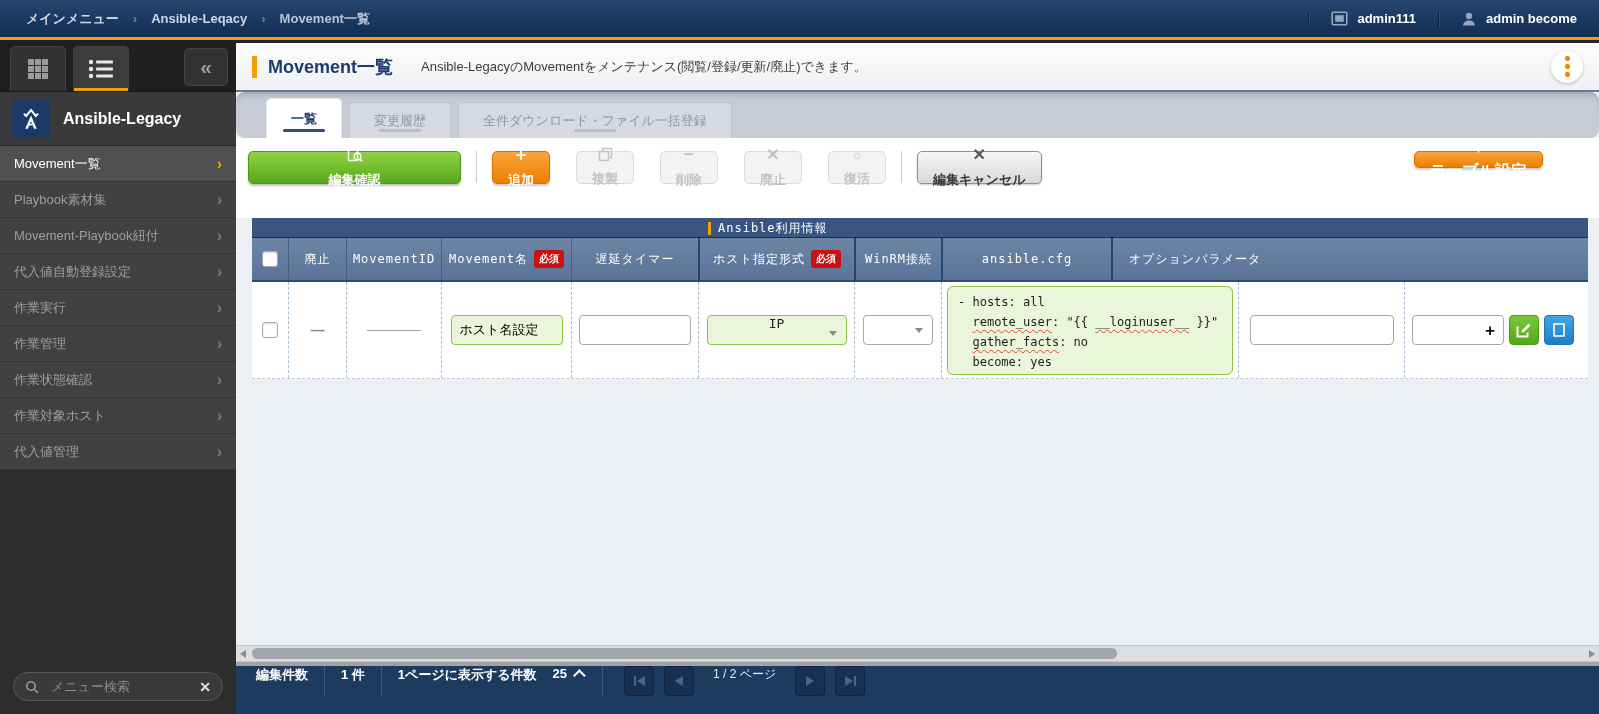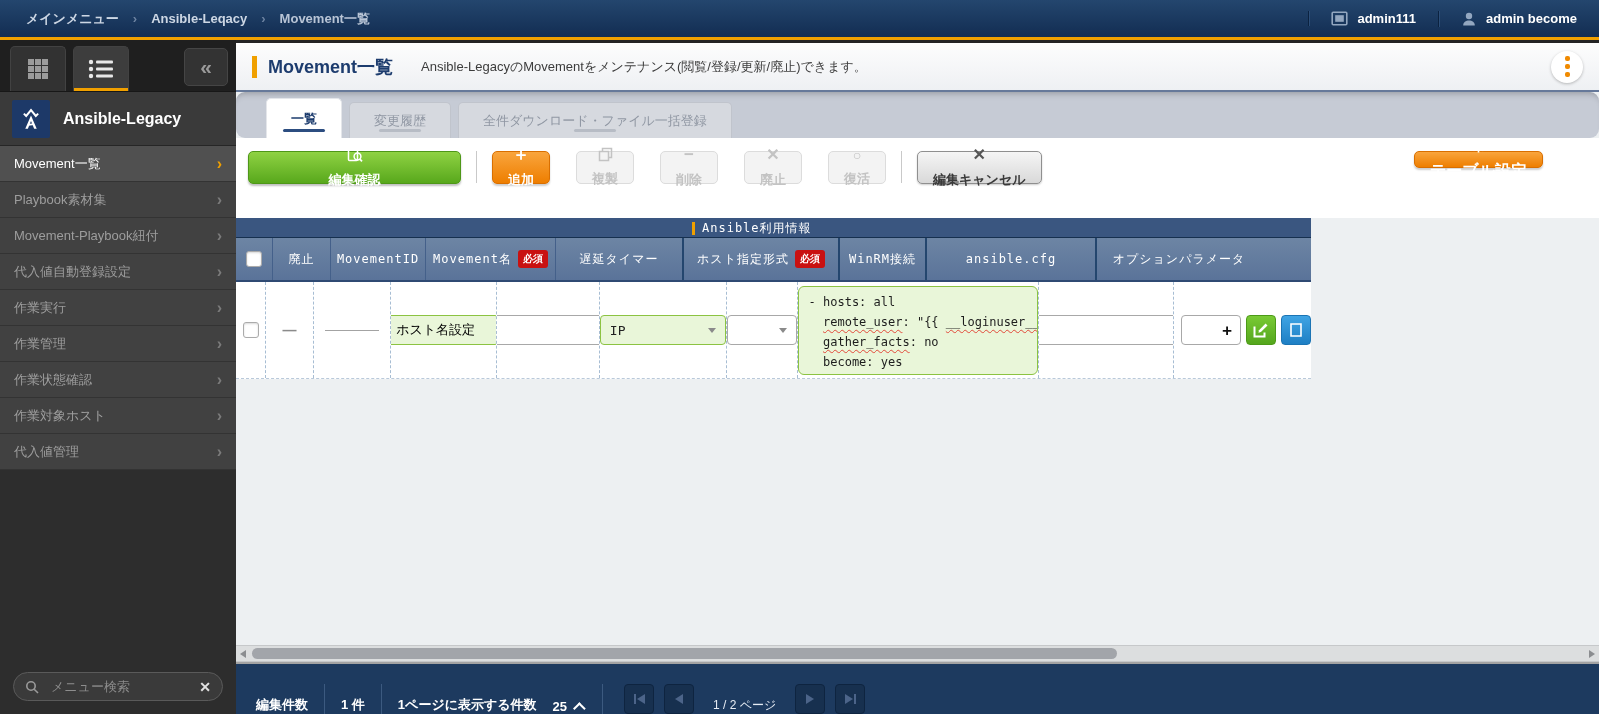--- a/index.html
+++ b/index.html
@@ -86,21 +86,21 @@
   .btn-gray { background:linear-gradient(180deg,#f5f5f5,#d9d9d9); border:1px solid #8f8f8f;
     color:#3a3a3a; box-shadow:0 1px 2px rgba(0,0,0,.2); }
   .tb-sep { width:1px; height:32px; background:#c9c9c9; margin:0 15px; }
   .tb-gap { width:26px; }
   .plus-glyph { font-size:17px; line-height:1; }
   .x-glyph { font-size:16px; line-height:1; }
   .o-glyph { font-size:14px; line-height:1; }
   .btn-settings { margin-left:auto; margin-right:44px; height:17px; font-size:16px; }
 
   
-  .grid { position:absolute; top:178px; left:0; width:1075px; }
+  .grid { position:absolute; top:178px; left:16px; width:1336px; }
   .t-group { height:20px; background:#3a5680; border-bottom:1px solid #16304f; position:relative; }
   .g-label { position:absolute; left:456px; top:2px; display:flex; align-items:center; gap:7px; }
   .g-label i { width:3px; height:13px; background:#f0a000; }
   .g-label span { color:#fff; font-size:12px; letter-spacing:1px; }
   .t-head { display:flex; height:44px; background:linear-gradient(180deg,#6d85a4,#5a7399);
     border-bottom:2px solid #2f4a73; }
   .th { display:flex; align-items:center; justify-content:center; gap:6px; color:#fff;
     font-size:12px; letter-spacing:1px; border-left:1px solid #44608a; }
   .th:first-child { border-left:none; }
   .th.grp { border-left:2px solid #24466e; }
@@ -115,21 +115,21 @@
 
   .cbx { width:16px; height:16px; background:#fff; border:1px solid #ababab; border-radius:3px;
     box-shadow:inset 0 1px 2px rgba(0,0,0,.15); cursor:pointer; }
   .dash { color:#8b8b8b; font-weight:bold; font-size:14px; }
   .id-line { width:54px; height:1px; background:#a3a3a3; }
   .fld { height:30px; border-radius:4px; border:1px solid #a8a8a8; background:#fff;
     font-size:13px; padding:0 8px; }
   .fld.green { border:1px solid #8cc342; background:#e9f6d9; }
   .sel { height:30px; border-radius:4px; border:1px solid #a8a8a8; background:#fff;
     display:flex; align-items:center; padding:0 9px; font-size:13px; color:#222; cursor:pointer; }
-  .sel.green { border:1px solid #8cc342; background:#e9f6d9; }
+  .sel.green { border:1px solid #8cc342; background:#e9f6d9;flex-direction:column; }
   .sel .car { margin-left:auto; width:0; height:0; border-left:4px solid transparent;
     border-right:4px solid transparent; border-top:5px solid #8a8a8a; }
   .code-box { width:286px; height:89px; border:1px solid #8cc342; background:#e9f6d9;
     border-radius:6px; padding:5px 10px; font-size:12px; line-height:20px; color:#1d1d1d;
     white-space:pre; overflow:hidden; }
   .sq { text-decoration:underline; text-decoration-style:wavy; text-decoration-color:#e2493b;
     text-decoration-thickness:1px; text-underline-offset:3px; }
   .cfg-wrap { display:flex; align-items:center; gap:5px; padding-left:7px; width:100%; }
   .cfg-input { width:118px; display:flex; align-items:center; }
   .cfg-input .plus { margin-left:auto; font-weight:bold; font-size:16px; color:#111; cursor:pointer; }
@@ -144,21 +144,21 @@
   .hs-arrow { width:14px; height:100%; display:flex; align-items:center; justify-content:center; cursor:pointer; }
   .tri-l { width:0; height:0; border-top:4px solid transparent; border-bottom:4px solid transparent;
     border-right:6px solid #8b8d90; }
   .tri-r { width:0; height:0; border-top:4px solid transparent; border-bottom:4px solid transparent;
     border-left:6px solid #8b8d90; }
   .hs-track { flex:1; height:100%; position:relative; }
   .hs-thumb { position:absolute; left:2px; top:2px; width:865px; height:11px;
     background:#a2a5aa; border-radius:6px; cursor:grab; }
 
   .statusbar { position:absolute; top:622px; left:0; right:0; height:52px; background:#1d3a5f;
-    border-top:2px solid #a3a3a3; display:flex; align-items:flex-end; padding-left:20px; color:#fff; }
+    border-top:4px solid #a3a3a3; display:flex; align-items:flex-start; padding-left:20px; color:#fff; }
   .sb-label { font-size:13px; font-weight:bold; }
   .sb-value { font-size:13px; font-weight:bold; }
   .sb-sep { width:1px; height:30px; background:#3c5a80; margin:0 16px; }
   .pp-caret { width:9px; height:9px; border-left:2px solid #fff; border-top:2px solid #fff;
     transform:rotate(45deg) translateY(3px); margin-left:10px; cursor:pointer; }
   .pg-btn { width:30px; height:30px; border-radius:4px; background:#17304f; border:1px solid #0e2440;
     display:flex; align-items:center; justify-content:center; gap:1px; margin:0 5px; cursor:pointer; }
   .pg-tri-l { width:0; height:0; border-top:5px solid transparent; border-bottom:5px solid transparent;
     border-right:8px solid #4c6489; }
   .pg-tri-r { width:0; height:0; border-top:5px solid transparent; border-bottom:5px solid transparent;

